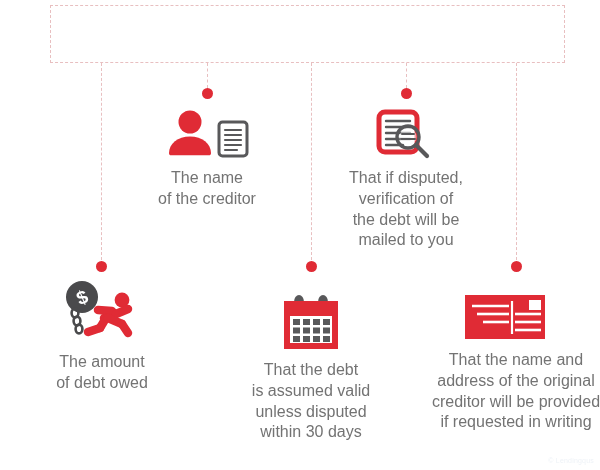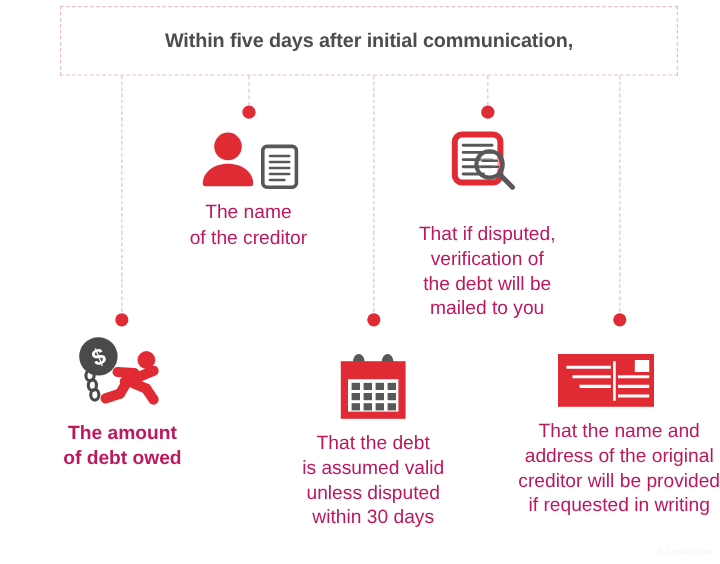--- a/index.html
+++ b/index.html
@@ -65,21 +65,21 @@
 
   
   .item {
     position: absolute;
     text-align: center;
     box-sizing: border-box;
   }
   .item .caption {
     font-size: 16px;
     line-height: 1.3;
-    color: #be185d;
+    color: #737373;
     white-space: pre-line;
   }
   .icon-wrap {
     display: flex;
     align-items: flex-end;
     justify-content: center;
     margin: 0 auto;
   }
 
   
@@ -91,21 +91,20 @@
     color: #eef2f7;
     letter-spacing: 0.2px;
   }
 </style>
 </head>
 <body>
 
 <div id="canvas">
 
   <div id="header-box">
-    <div class="hline">Within five days after initial communication,</div>
   </div>
 
   <div class="connector" style="left:101px; top:63px; height:197px;"></div>
 
   <div class="connector" style="left:207px; top:63px; height:25px;"></div>
 
   <div class="connector" style="left:311px; top:63px; height:197px;"></div>
 
   <div class="connector" style="left:406px; top:63px; height:25px;"></div>
 
@@ -154,21 +153,21 @@
 
         <circle cx="33" cy="29" r="11" fill="#ffffff" fill-opacity="0.0" stroke="#58585a" stroke-width="3.4"></circle>
         <circle cx="33" cy="29" r="8.6" fill="#ffffff" fill-opacity="0.55"></circle>
         <g stroke="#58585a" stroke-width="2" stroke-linecap="round">
           <line x1="27" y1="26" x2="39" y2="26"></line>
           <line x1="26" y1="31" x2="40" y2="31"></line>
         </g>
         <line x1="41" y1="37" x2="52" y2="48" stroke="#58585a" stroke-width="4.2" stroke-linecap="round"></line>
       </svg>
     </div>
-    <div class="caption" style="margin-top:26px;">That if disputed,
+    <div class="caption" style="margin-top:8px;">That if disputed,
 verification of
 the debt will be
 mailed to you</div>
   </div>
 
   <div class="item" style="left:22px; top:280px; width:160px;">
     <div class="icon-wrap" style="height:62px;">
       <svg width="92" height="62" viewBox="0 0 92 62">
 
         <circle cx="26" cy="17" r="16" fill="#4a4a4c"></circle>
@@ -191,21 +190,21 @@
           <line x1="60" y1="34" x2="72" y2="29"></line>
 
           <line x1="50" y1="38" x2="44" y2="48"></line>
           <line x1="44" y1="48" x2="32" y2="52"></line>
 
           <line x1="52" y1="38" x2="66" y2="44"></line>
           <line x1="66" y1="44" x2="72" y2="53"></line>
         </g>
       </svg>
     </div>
-    <div class="caption" style="margin-top:10px;font-weight:bold;">The amount
+    <div class="caption" style="margin-top:10px;">The amount
 of debt owed</div>
   </div>
 
   <div class="item" style="left:231px; top:294px; width:160px;">
     <div class="icon-wrap" style="height:58px;">
       <svg width="70" height="58" viewBox="0 0 70 58">
 
         <ellipse cx="23" cy="8" rx="5" ry="7" fill="#58585a"></ellipse>
         <ellipse cx="47" cy="8" rx="5" ry="7" fill="#58585a"></ellipse>
 

